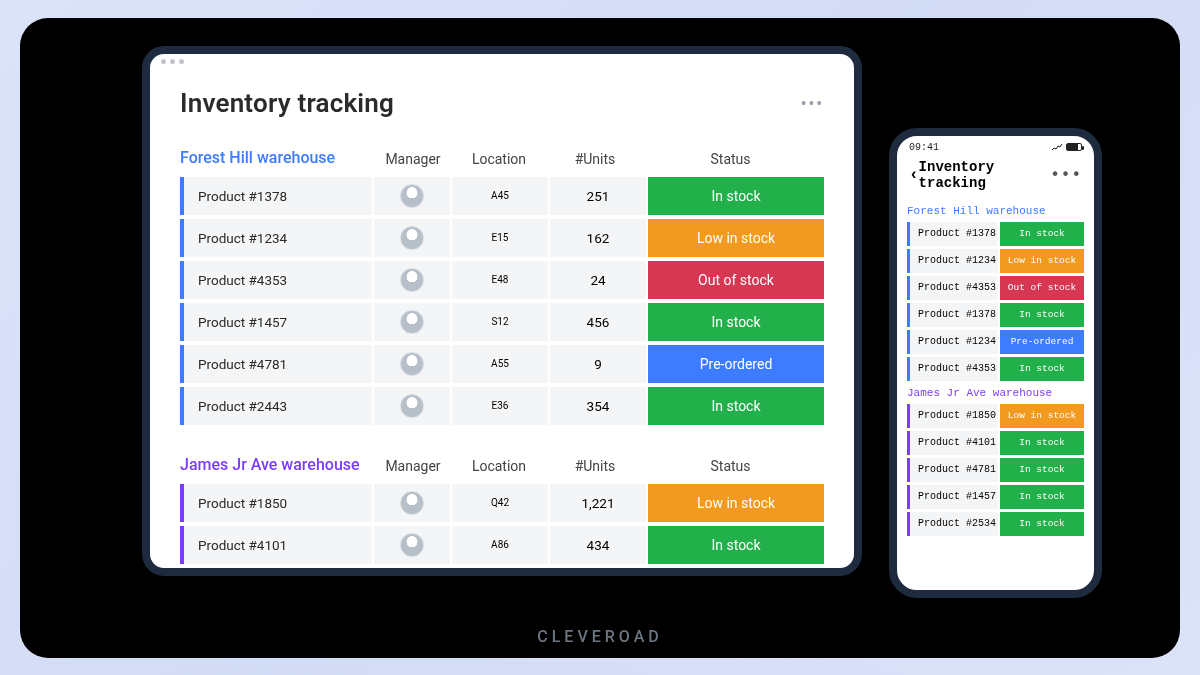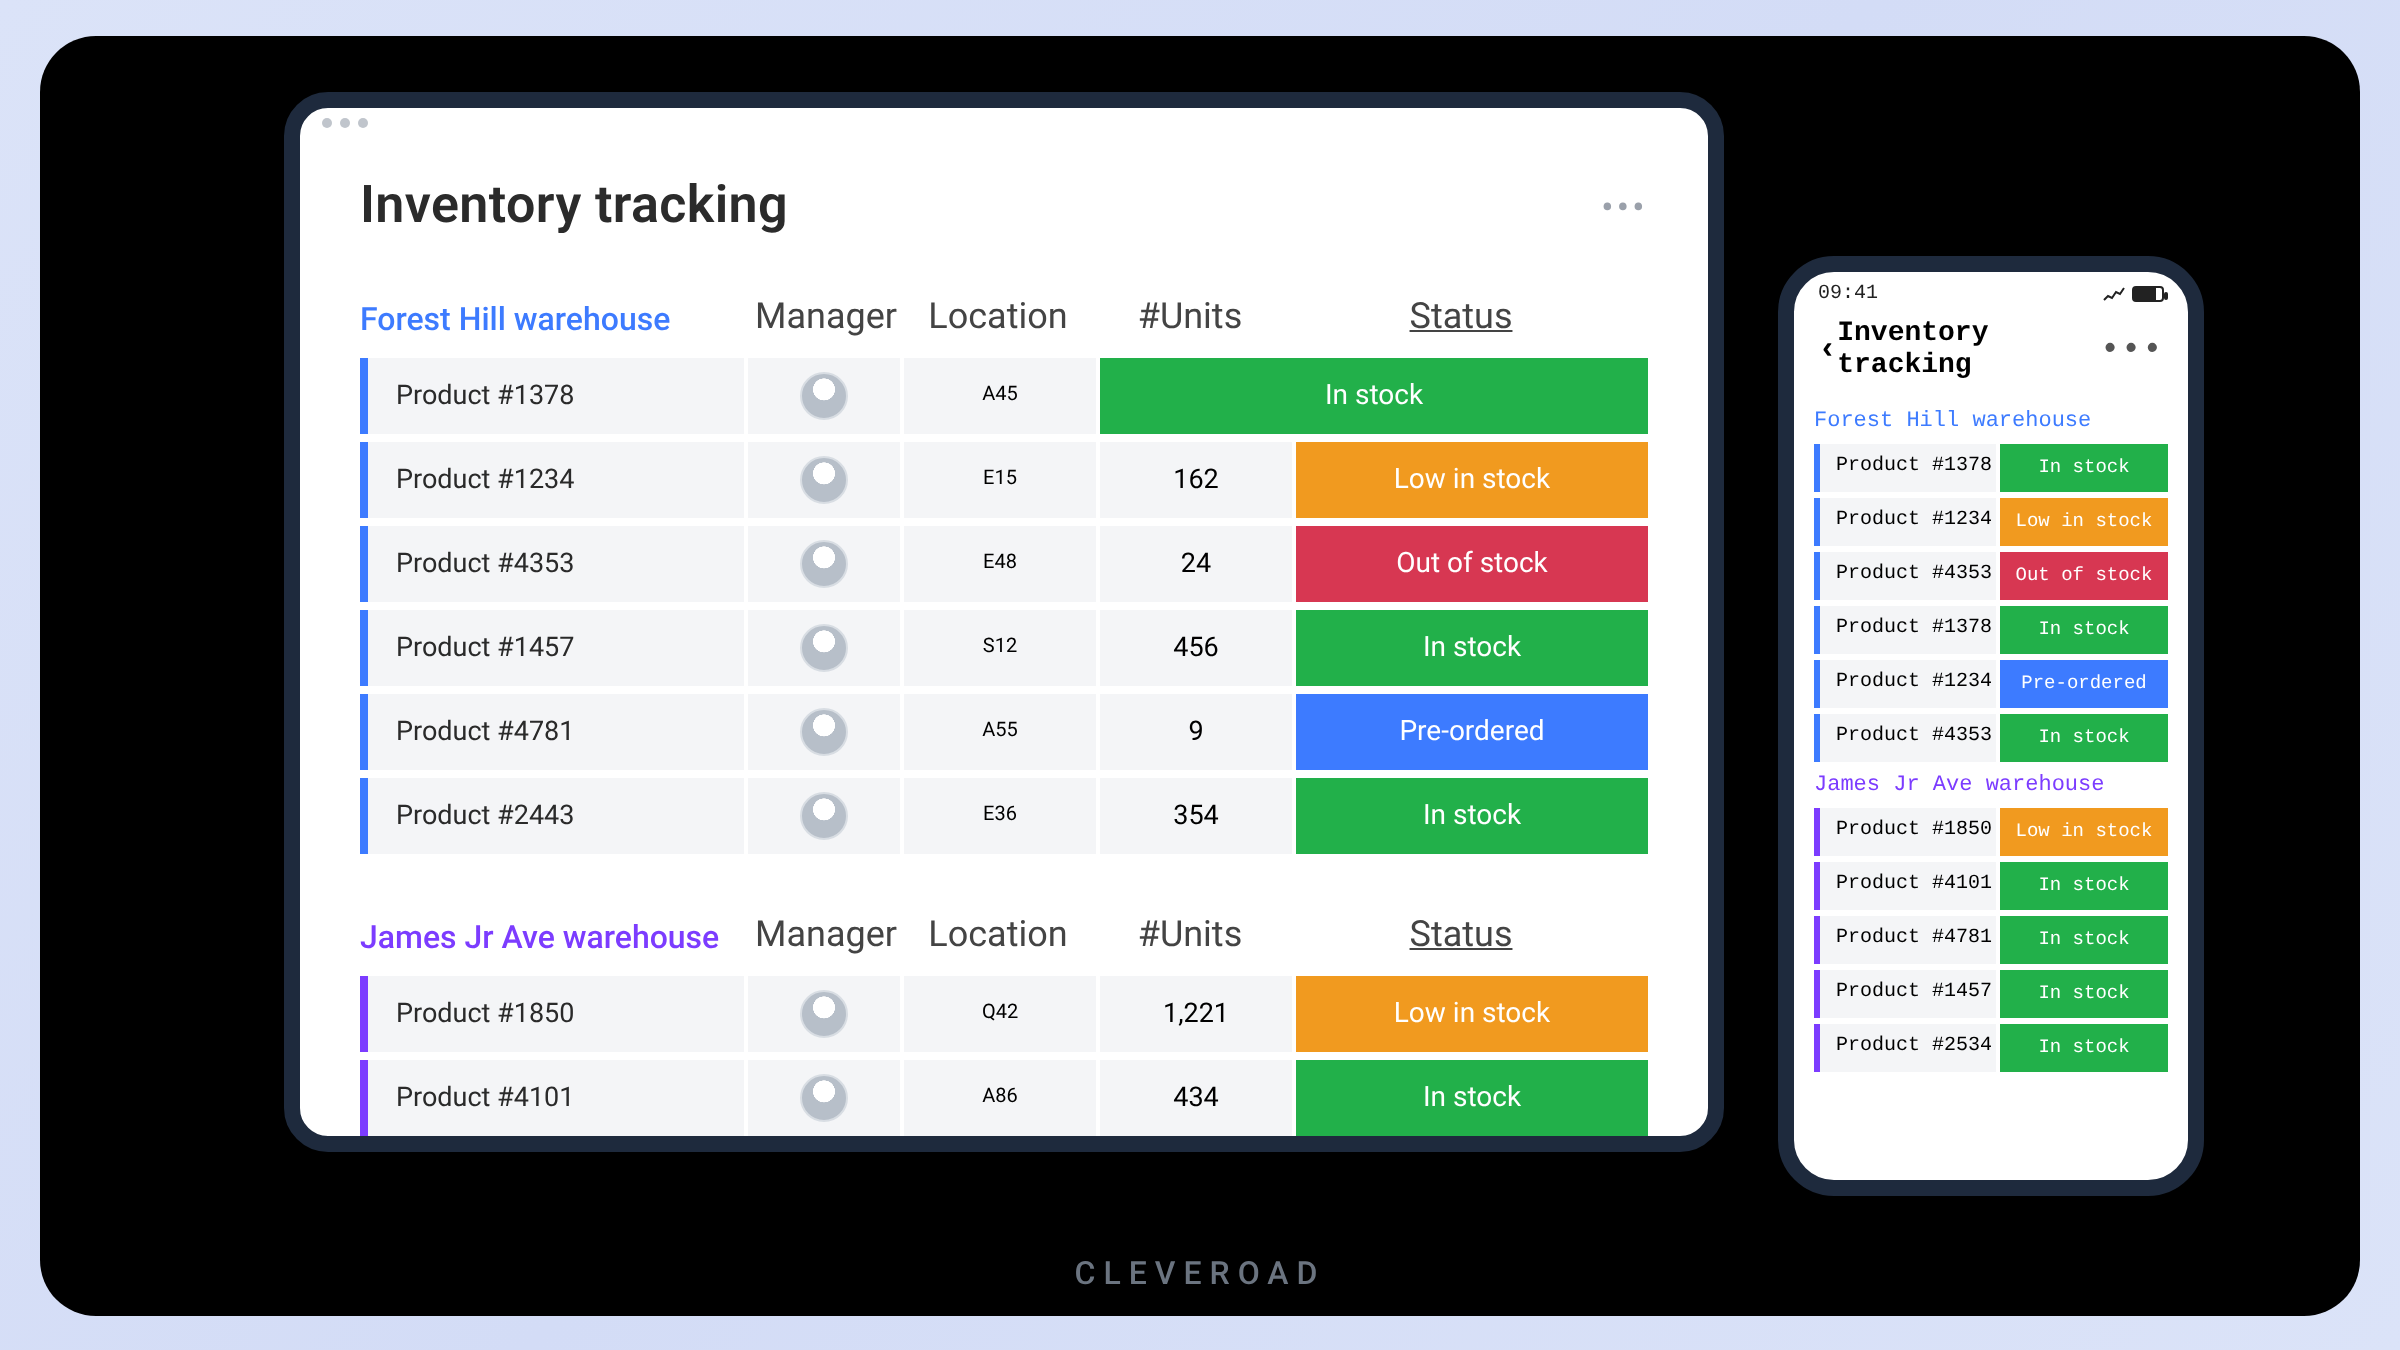--- a/index.html
+++ b/index.html
@@ -27,22 +27,22 @@
   }
   .tablet .traffic { position:absolute; top:5px; left:11px; display:flex; gap:4px; }
   .tablet .traffic span{ width:5px;height:5px;border-radius:50%;background:#c0c5cc; display:inline-block;}
   .tablet .content { padding: 34px 30px 0 30px; }
   .tablet h1 { font-size:26px; font-weight:600; color:#2b2b2b; letter-spacing:.2px; }
   .tablet .more { position:absolute; top:40px; right:30px; color:#9aa0aa; letter-spacing:2px; font-weight:bold; cursor:pointer;}
   .section-head { display:flex; align-items:flex-end; margin-top:30px; }
   .wh-name { font-size:16px; font-weight:500; flex:0 0 195px; }
   .wh-name.blue { color:#3d7bff; }
   .wh-name.purple { color:#7c3cff; }
-  .col-h { font-size:18px; color:#444; text-align:center; }
-  .col-h.mgr{flex:0 0 76px;} .col-h.loc{flex:0 0 96px;} .col-h.units{flex:0 0 96px;} .col-h.stat{flex:1 1 auto; padding-right:6px;text-decoration:underline;}
+  .col-h { font-size:14px; color:#444; text-align:center; }
+  .col-h.mgr{flex:0 0 76px;} .col-h.loc{flex:0 0 96px;} .col-h.units{flex:0 0 96px;} .col-h.stat{flex:1 1 auto; padding-right:6px;}
   .rows { margin-top:10px; }
   .row {
     display:flex; align-items:center;
     height:38px; margin-bottom:4px;
     border-left:4px solid;
   }
   .row.blue{border-color:#3d7bff;} .row.purple{border-color:#7c3cff;}
   .cell { background:#f4f5f7; height:100%; display:flex; align-items:center; margin-right:2px;}
   .cell.name { flex:0 0 188px; padding-left:14px; font-size:13.5px; color:#2a2a2a;}
   .cell.mgr  { flex:0 0 76px; justify-content:center;}
@@ -108,20 +108,21 @@
     <div class="col-h units">#Units</div>
     <div class="col-h stat">Status</div>
           </div>
           <div class="rows">
             <div class="row blue">
               <div class="cell name">Product  #1378</div>
       <div class="cell mgr">
                 <span class="avatar"></span>
               </div>
       <div class="cell loc">A45</div>
+      <div class="cell units">251</div>
       <div class="cell stat status-instock">In stock</div>
             </div>
             <div class="row blue">
               <div class="cell name">Product  #1234</div>
       <div class="cell mgr">
                 <span class="avatar"></span>
               </div>
       <div class="cell loc">E15</div>
       <div class="cell units">162</div>
       <div class="cell stat status-low">Low in stock</div>

